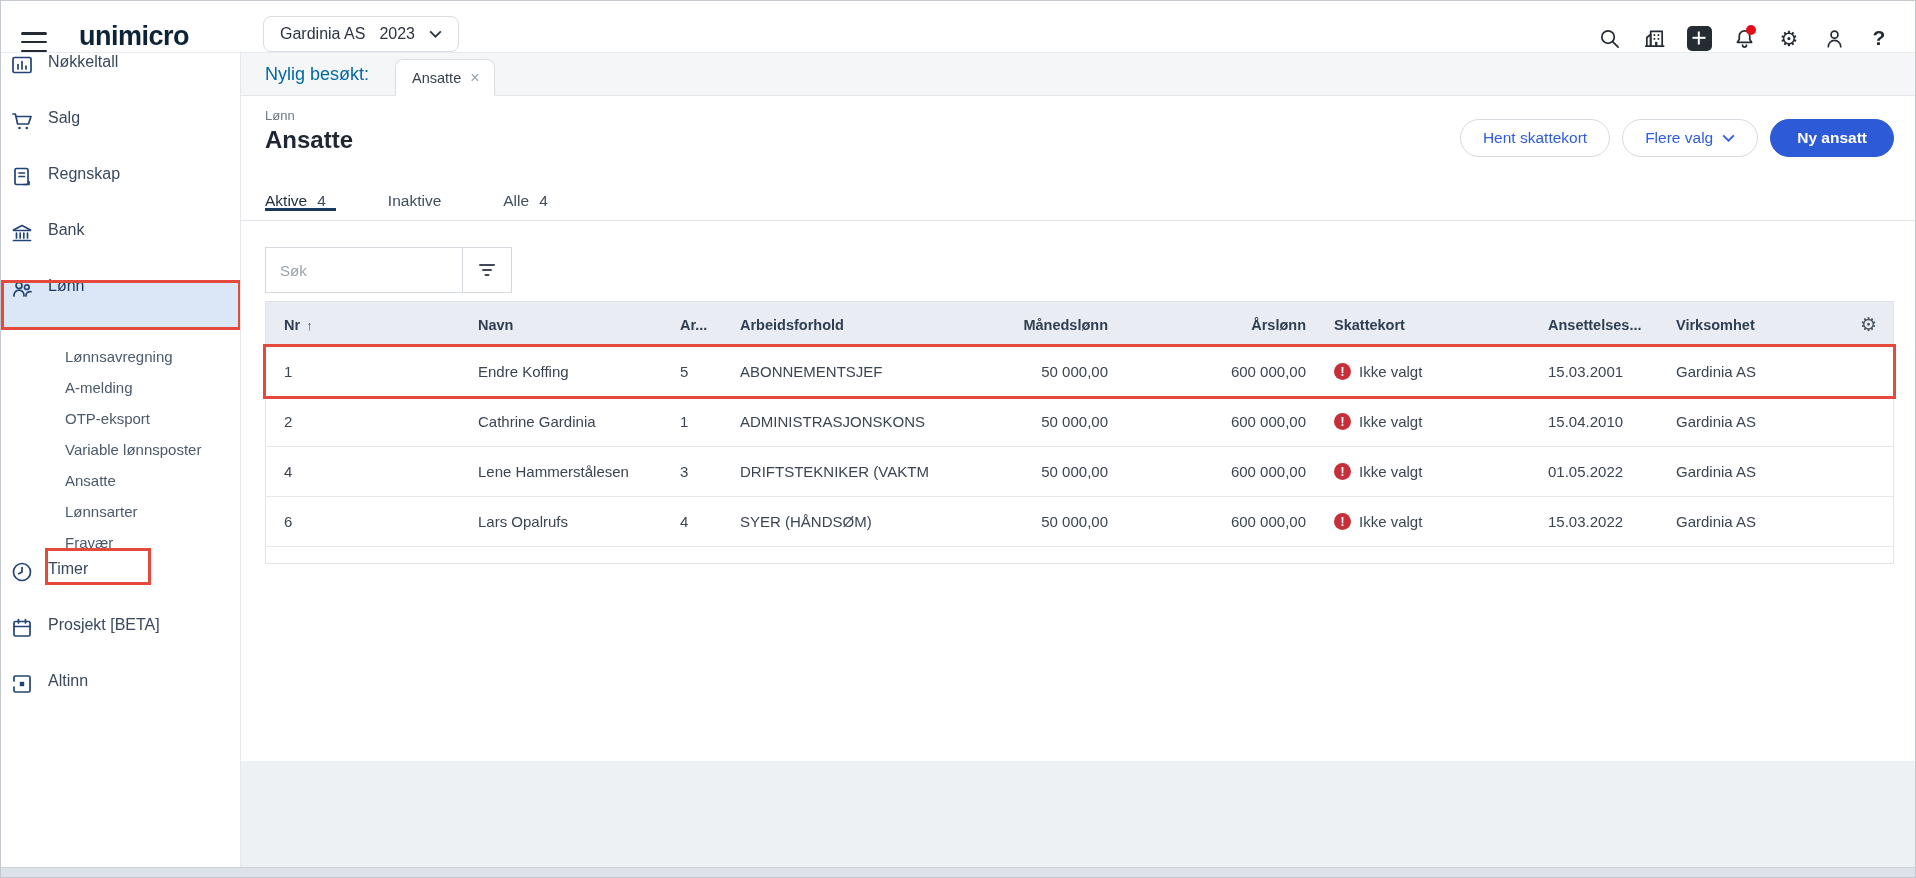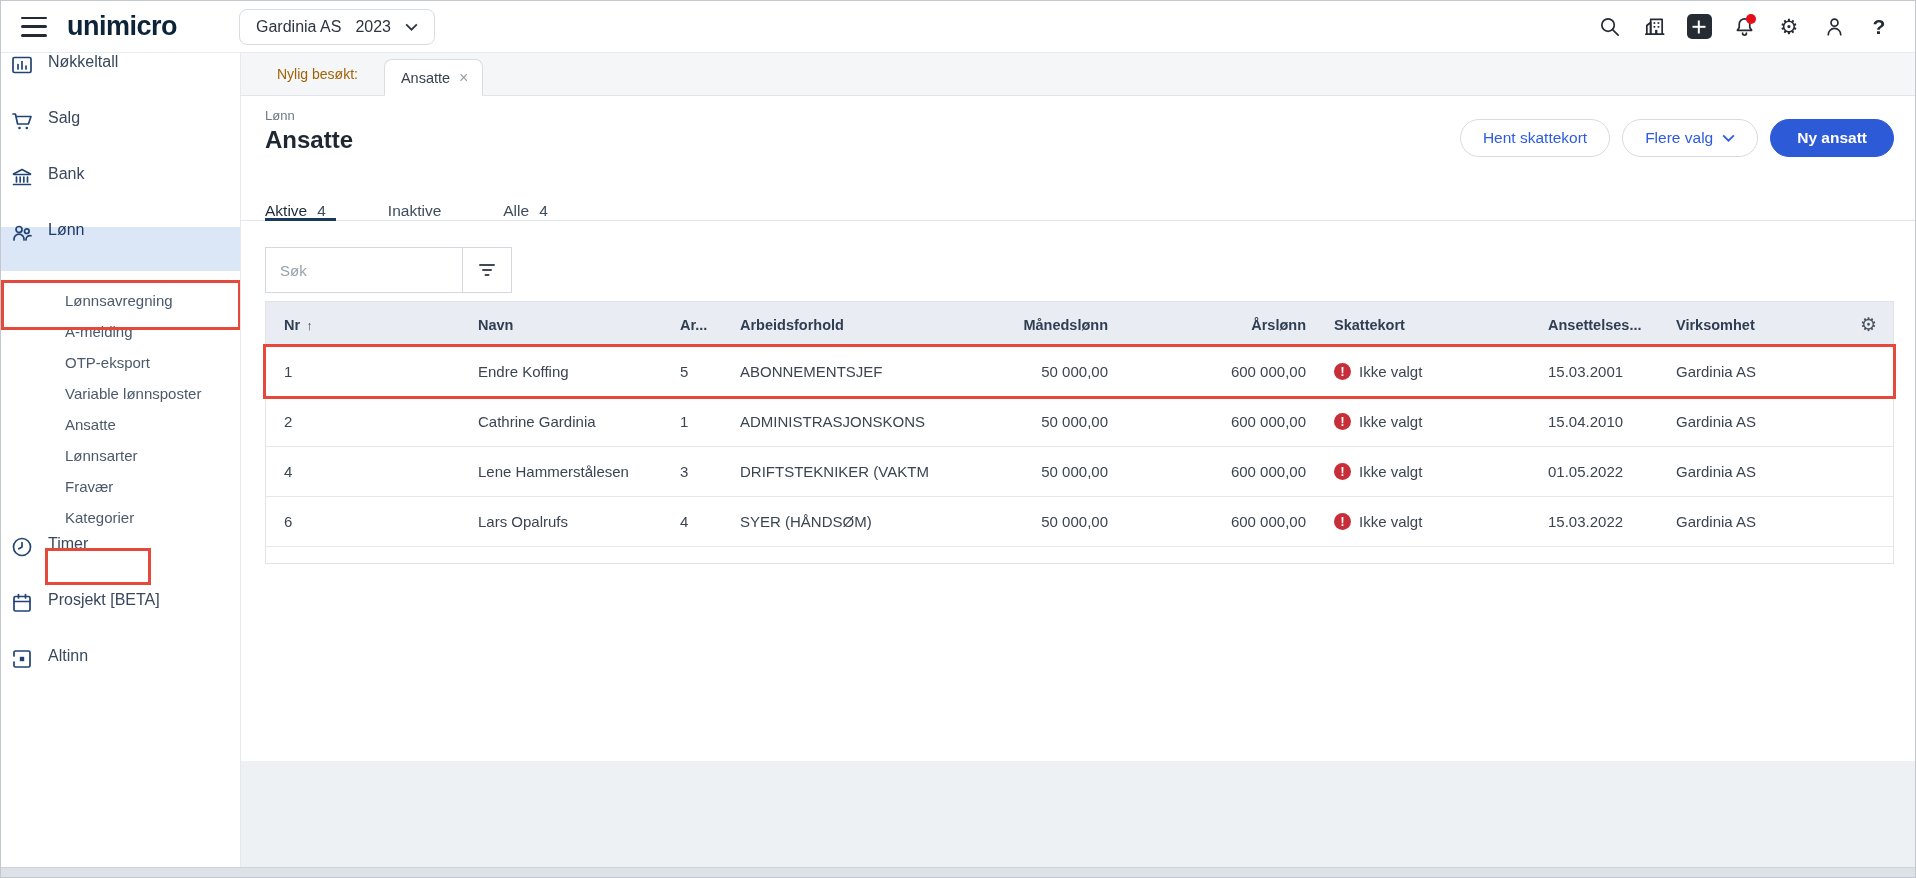--- a/index.html
+++ b/index.html
@@ -1,21 +1,21 @@
 <!DOCTYPE html>
 <html><head>
 <meta charset="utf-8">
 <style>
   * { margin:0; padding:0; box-sizing:border-box; }
   html,body { width:1916px; height:878px; }
   body { font-family:"Liberation Sans","DejaVu Sans",sans-serif; background:#fff; color:#3c4754; }
   .window { width:1916px; height:878px; border:1px solid #c2c8ce; display:flex; flex-direction:column; overflow:hidden; background:#fff; }
 
   
-  .topbar { height:52px; flex:0 0 52px; display:flex; align-items:center; background:#fff; border-bottom:1px solid #e7eaee; padding:0 22px 0 20px; position:relative; z-index:5; }
+  .topbar { height:52px; flex:0 0 52px; display:flex; align-items:flex-end; background:#fff; border-bottom:1px solid #e7eaee; padding:0 22px 0 20px; position:relative; z-index:5;gap:12px; }
   .hamburger { width:26px; height:20px; display:flex; flex-direction:column; justify-content:space-between; background:none; border:none; cursor:pointer; margin-right:20px; }
   .hamburger span { display:block; height:2.5px; background:#232a33; border-radius:2px; }
   .logo { font-size:27px; font-weight:bold; letter-spacing:-0.5px; color:#0d2438; margin-right:62px; }
   .company-select { display:flex; align-items:center; gap:14px; height:36px; padding:0 16px; border:1px solid #d8dce1; border-radius:8px; background:#fff; font-size:16px; color:#2c3540; cursor:pointer; font-family:inherit; }
   .company-select .year { color:#2c3540; }
   .chev { width:13px; height:8px; stroke:#2c3540; stroke-width:2; fill:none; }
   .topbar-icons { margin-left:auto; display:flex; align-items:center; gap:17px; }
   .icon-btn { width:28px; height:28px; display:flex; align-items:center; justify-content:center; background:none; border:none; cursor:pointer; position:relative; color:#252c34; }
   .icon-btn svg { width:23px; height:23px; stroke:#252c34; stroke-width:1.8; fill:none; stroke-linecap:round; stroke-linejoin:round; }
   .plus-tile { width:25px; height:25px; background:#262c33; border-radius:5px; position:relative; }
@@ -44,34 +44,34 @@
   .bottom-group { margin-top:2px; }
 
   .annotation { position:absolute; border:3px solid #e4493b; pointer-events:none; z-index:4; }
   .lonn-annotation { left:0; top:227px; width:240px; height:50px; }
   .ansatte-annotation { left:44px; top:495px; width:106px; height:37px; }
 
   
   .main { flex:1 1 auto; display:flex; flex-direction:column; background:#fff; min-width:0; }
 
   .recent-bar { height:43px; flex:0 0 43px; background:#f5f6f8; border-bottom:1px solid #e2e5e9; display:flex; align-items:flex-end; padding-left:24px; }
-  .recent-label { font-size:14px; color:#a16207; align-self:center;margin-left:12px; }
+  .recent-label { font-size:18px; color:#0369a1; align-self:center; }
   .recent-tab { margin-left:26px; margin-bottom:-1px; height:37px; display:flex; align-items:center; gap:9px; padding:0 14px 0 16px; background:#fff; border:1px solid #d9dde2; border-bottom:1px solid #fff; border-radius:8px 8px 0 0; font-size:14.5px; color:#37424e; cursor:pointer; }
   .recent-tab .close { color:#98a0aa; font-size:16px; cursor:pointer; }
 
   .page-head { height:85px; flex:0 0 85px; display:flex; align-items:flex-start; padding:10px 21px 0 24px; }
   .bc { font-size:13px; color:#6f7a86; margin-top:2px; }
   .page-title { font-size:24px; font-weight:bold; color:#1f2733; margin-top:3px; }
   .actions { margin-left:auto; display:flex; gap:12px; margin-top:13px; }
   .btn { height:38px; border-radius:19px; font-size:15.5px; font-family:inherit; display:flex; align-items:center; gap:9px; cursor:pointer; padding:0 22px; }
   .btn-outline { background:#fff; border:1px solid #d7dbe1; color:#2e5ce0; }
   .btn-primary { background:#2d5ad6; border:1px solid #2d5ad6; color:#fff; font-weight:bold; padding:0 26px; }
   .btn .chev { stroke:#2e5ce0; }
 
-  .tabs { height:40px; flex:0 0 40px; display:flex; align-items:flex-end; gap:52px; padding:0 21px 0 24px; border-bottom:1px solid #e2e6ea; }
+  .tabs { height:40px; flex:0 0 40px; display:flex; align-items:center; gap:52px; padding:0 21px 0 24px; border-bottom:1px solid #e2e6ea; }
   .tab { display:flex; align-items:center; gap:10px; font-size:15.5px; color:#3f4c5c; cursor:pointer; position:relative; padding:0 10px 0 0; }
   .tab .count { color:#3f4c5c; }
   .tab.active { color:#1d2b3a; }
   .tab.active::after { content:""; position:absolute; left:0; right:0; bottom:-1px; height:3px; background:#17395e; }
 
   .toolbar { margin-top:26px; height:46px; flex:0 0 46px; padding:0 21px 0 24px; display:flex; }
   .search-group { display:flex; height:46px; border:1px solid #d4d9df; border-radius:0; overflow:hidden; background:#fff; }
   .search-input { width:196px; border:none; outline:none; padding:0 14px; font-size:15px; font-family:inherit; color:#333; }
   .search-input::placeholder { color:#98a1ab; }
   .filter-btn { width:49px; background:#fff; border:none; border-left:1px solid #d4d9df; display:flex; align-items:center; justify-content:center; cursor:pointer; }
@@ -180,20 +180,31 @@
               <path d="M3 5h2.4l2.2 10h10.8L21 7.5H6.2"></path>
               <circle cx="9.5" cy="19" r="1.3" fill="currentColor" stroke="none"></circle>
               <circle cx="16.8" cy="19" r="1.3" fill="currentColor" stroke="none"></circle>
             </svg>
         </span>
         <span class="nav-label">Salg</span>
       </div>
       <div class="nav-item">
         <span class="nav-icon">
           <svg viewBox="0 0 24 24">
+              <rect x="5" y="3.5" width="13" height="16" rx="1.5"></rect>
+              <line x1="9" y1="8" x2="14.5" y2="8"></line>
+              <line x1="9" y1="11.5" x2="14.5" y2="11.5"></line>
+              <path d="M14 19.5h5v-3"></path>
+            </svg>
+        </span>
+        <span class="nav-label">Regnskap</span>
+      </div>
+      <div class="nav-item">
+        <span class="nav-icon">
+          <svg viewBox="0 0 24 24">
               <path d="M3.5 9L12 4.5 20.5 9"></path>
               <line x1="4" y1="9.5" x2="20" y2="9.5"></line>
               <line x1="6.5" y1="12" x2="6.5" y2="17"></line>
               <line x1="10.2" y1="12" x2="10.2" y2="17"></line>
               <line x1="13.8" y1="12" x2="13.8" y2="17"></line>
               <line x1="17.5" y1="12" x2="17.5" y2="17"></line>
               <line x1="3.5" y1="19.5" x2="20.5" y2="19.5"></line>
             </svg>
         </span>
         <span class="nav-label">Bank</span>
@@ -212,21 +223,20 @@
       </div>
 
       <div class="submenu">
         <div class="sub-item"><span class="sub-label">Lønnsavregning</span></div>
         <div class="sub-item"><span class="sub-label">A-melding</span></div>
         <div class="sub-item"><span class="sub-label">OTP-eksport</span></div>
         <div class="sub-item"><span class="sub-label">Variable lønnsposter</span></div>
         <div class="sub-item"><span class="sub-label">Ansatte</span></div>
         <div class="sub-item"><span class="sub-label">Lønnsarter</span></div>
         <div class="sub-item"><span class="sub-label">Fravær</span></div>
-        <div class="sub-item"><span class="sub-label">Kategorier</span></div>
       </div>
 
       <div class="bottom-group">
         <div class="nav-item">
           <span class="nav-icon">
             <svg viewBox="0 0 24 24">
                 <circle cx="12" cy="12" r="8.5"></circle>
                 <path d="M12 7.5V12l-3.2 1.8"></path>
               </svg>
           </span>

